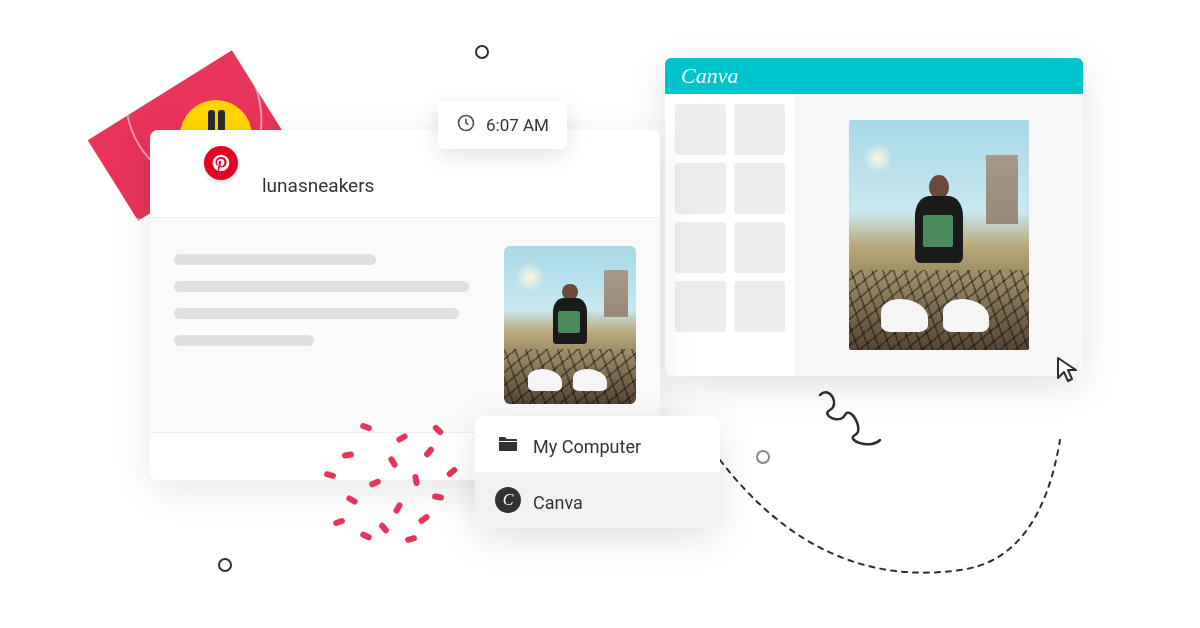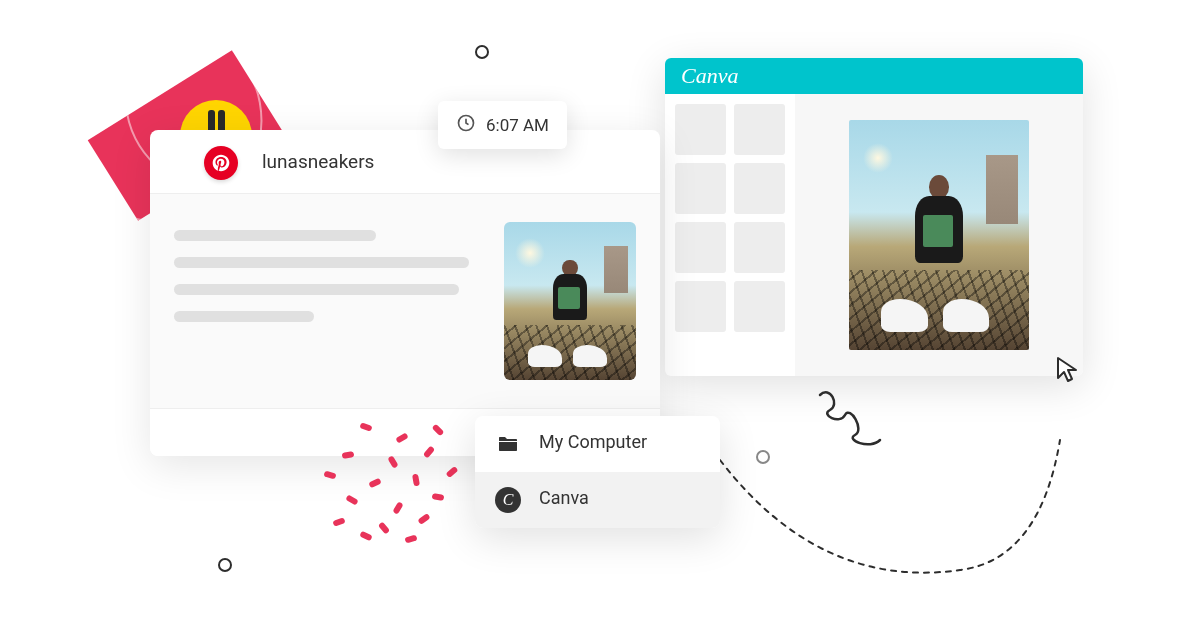--- a/index.html
+++ b/index.html
@@ -90,20 +90,21 @@
       display: flex;
       align-items: center;
       gap: 14px;
       border-bottom: 1px solid #eee;
     }
     .post-username {
       font-size: 19px;
       color: #333;
       font-weight: 400;
       margin-left: 88px;
+      margin-top: 24px;
     }
     .post-body {
       background: #fafafa;
       padding: 28px 24px 28px 24px;
       display: flex;
       gap: 20px;
       align-items: flex-start;
     }
     .text-lines { flex: 1; padding-top: 8px; }
     .text-line {
@@ -150,22 +151,22 @@
       width: 245px;
       background: white;
       border-radius: 8px;
       box-shadow: 0 10px 40px rgba(0,0,0,0.12);
       z-index: 50;
       overflow: hidden;
     }
     .menu-item {
       padding: 15px 20px;
       display: flex;
-      align-items: flex-start;
-      gap: 18px;
+      align-items: flex-end;
+      gap: 12px;
       font-size: 18px;
       color: #333;
       cursor: pointer;
     }
     .menu-item.selected { background: #f2f2f2; }
     .menu-icon {
       width: 26px;
       height: 26px;
       display: flex;
       align-items: center;

